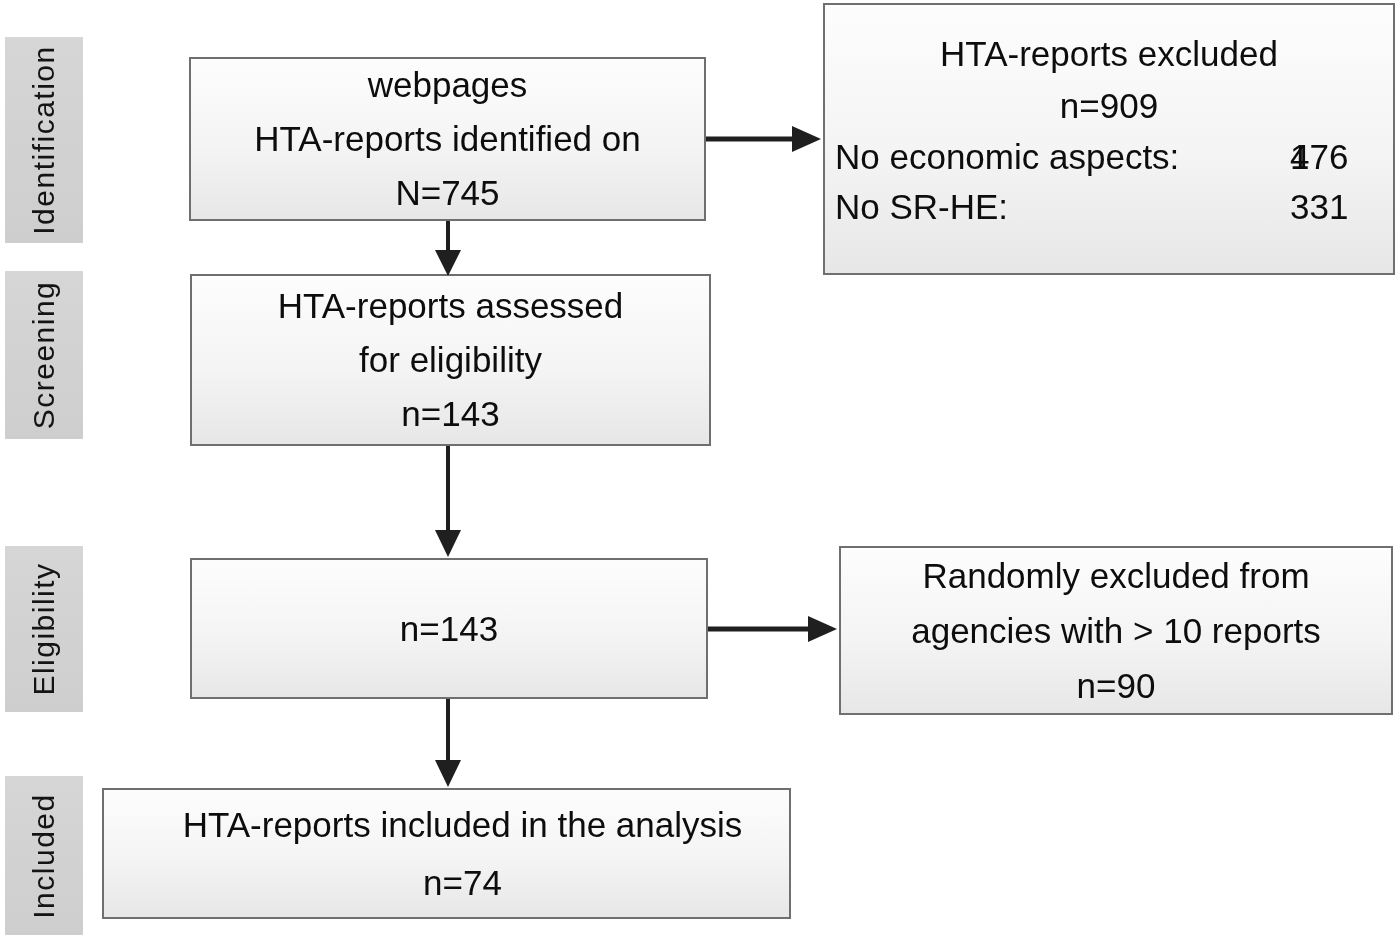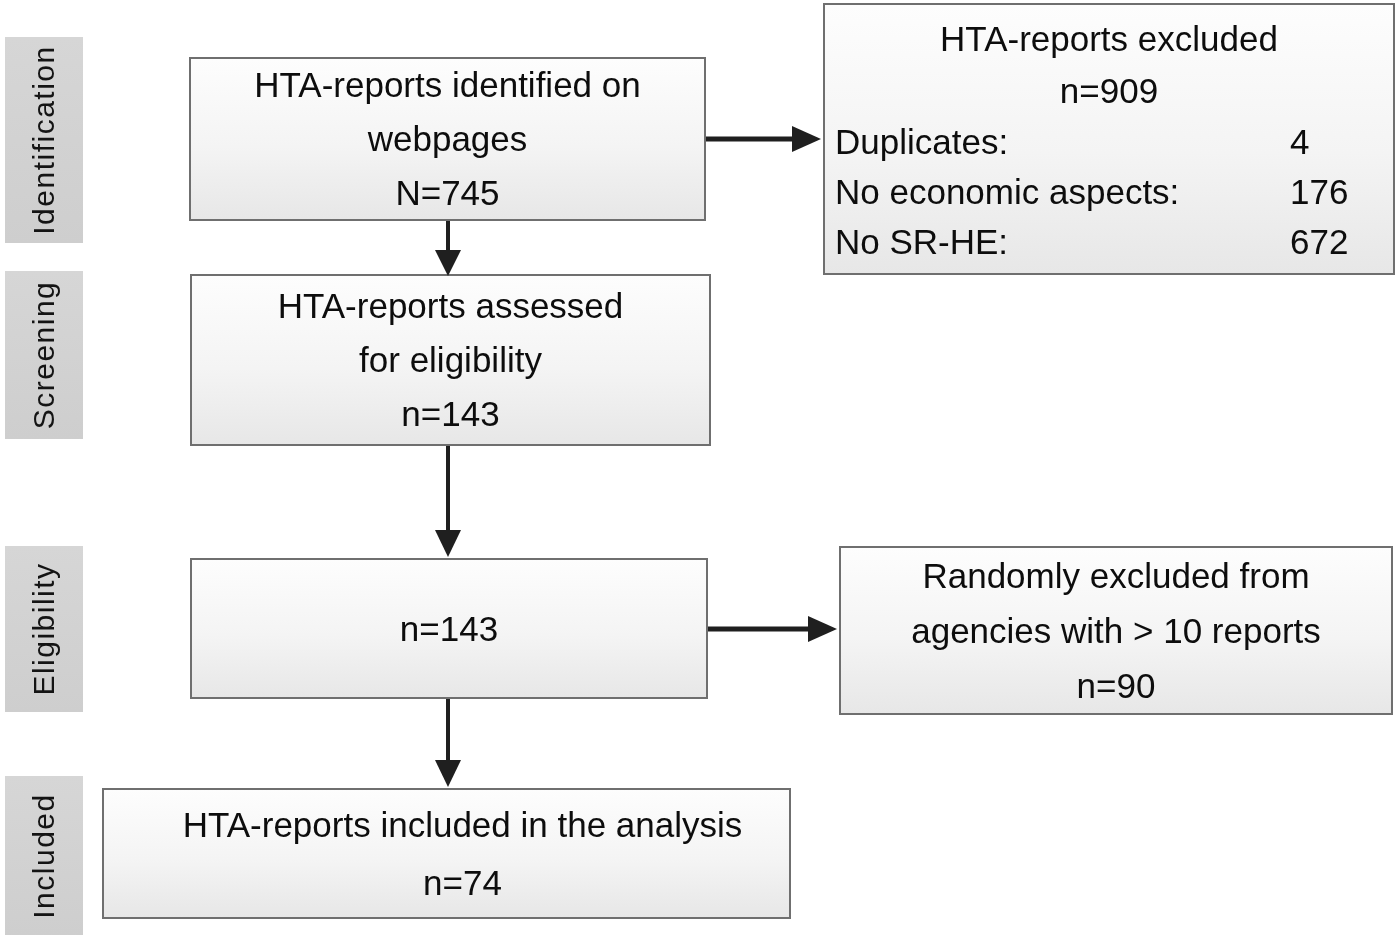--- a/index.html
+++ b/index.html
@@ -49,21 +49,21 @@
     flex-direction: column;
     justify-content: center;
     text-align: center;
     font-size: 35px;
     line-height: 54px;
   }
   #box-identified { left: 189px; top: 57px;  width: 517px; height: 164px; }
   #box-assessed   { left: 190px; top: 274px; width: 521px; height: 172px; }
   #box-including  { left: 190px; top: 558px; width: 518px; height: 141px; line-height: 58px; }
   #box-included   { left: 102px; top: 788px; width: 689px; height: 131px; line-height: 58px; padding-left: 32px; }
-  #box-excluded   { left: 823px; top: 3px;   width: 572px; height: 272px; justify-content: flex-start; padding-top: 8px; }
+  #box-excluded   { left: 823px; top: 3px;   width: 572px; height: 272px; justify-content: flex-start; padding-top: 23px; }
   #box-random     { left: 839px; top: 546px; width: 554px; height: 169px; line-height: 55px; }
 
   #box-excluded .title-line { line-height: 52px; text-align: center; }
   .reason-row {
     position: relative;
     text-align: left;
     line-height: 50px;
     padding-left: 10px;
   }
   .reason-value {
@@ -95,22 +95,22 @@
     <span class="vtext">Screening</span>
   </div>
   <div class="stage" id="stage-eligibility">
     <span class="vtext">Eligibility</span>
   </div>
   <div class="stage" id="stage-included">
     <span class="vtext">Included</span>
   </div>
 
   <div class="fbox" id="box-identified">
+    <div>webpages</div>
     <div>HTA-reports identified on</div>
-    <div>webpages</div>
     <div>N=745</div>
   </div>
 
   <div class="fbox" id="box-assessed">
     <div>HTA-reports assessed</div>
     <div>for eligibility</div>
     <div>n=143</div>
   </div>
 
   <div class="fbox" id="box-including">
@@ -119,30 +119,29 @@
 
   <div class="fbox" id="box-included">
     <div>HTA-reports included in the analysis</div>
     <div>n=74</div>
   </div>
 
   <div class="fbox" id="box-excluded">
     <div class="title-line">HTA-reports excluded</div>
     <div class="title-line">n=909</div>
     <div class="reason-row">
-      <span>Duplicates:</span>
       <span class="reason-value">4</span>
     </div>
     <div class="reason-row">
       <span>No economic aspects:</span>
       <span class="reason-value">176</span>
     </div>
     <div class="reason-row">
       <span>No SR-HE:</span>
-      <span class="reason-value">672</span>
+      <span class="reason-value">331</span>
     </div>
   </div>
 
   <div class="fbox" id="box-random">
     <div>Randomly excluded from</div>
     <div>agencies with &gt; 10 reports</div>
     <div>n=90</div>
   </div>
 
   <svg id="arrow-layer" viewBox="0 0 1400 939">

